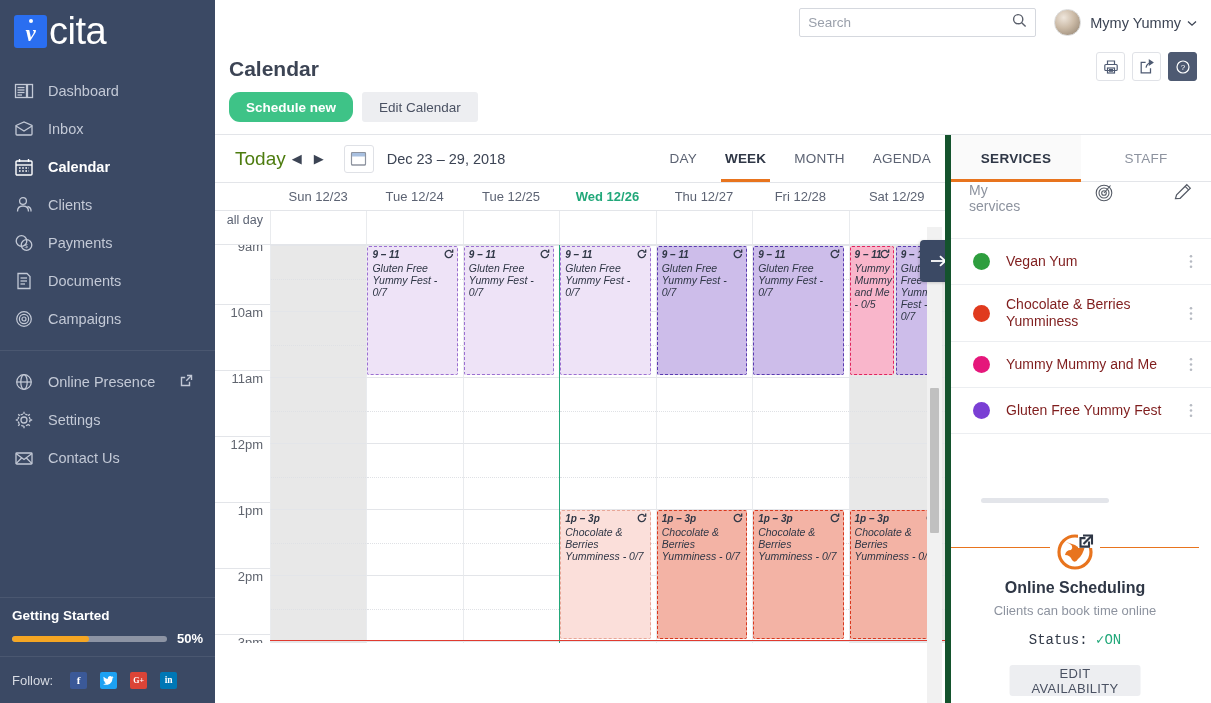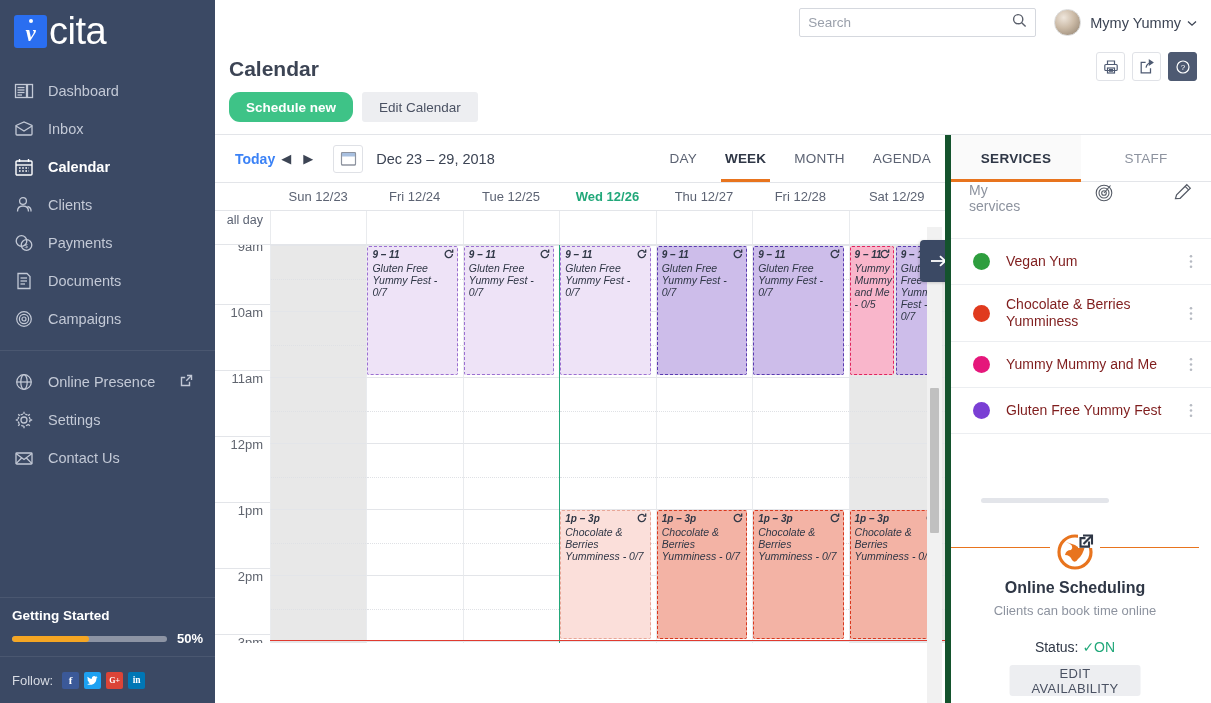--- a/index.html
+++ b/index.html
@@ -48,21 +48,21 @@
     border-top: 1px solid #4a5770; padding: 10px 12px 10px 12px;
   }
   .gs-title { color: #fff; font-size: 13.5px; font-weight: bold; margin-bottom: 8px; }
   .gs-row { display: flex; align-items: center; }
   .gs-bar { flex: 1; height: 6px; border-radius: 3px; background: #8d94a4; overflow: hidden; }
   .gs-fill { height: 100%; width: 50%; background: #f5a623; border-radius: 3px; }
   .gs-pct { color: #fff; font-size: 13px; font-weight: bold; margin-left: 10px; }
 
   .follow {
     position: absolute; left: 0; bottom: 0; width: 215px; height: 47px;
-    border-top: 1px solid #4a5770; display: flex; align-items: center; padding-left: 12px; gap: 5px;
+    border-top: 1px solid #4a5770; display: flex; align-items: center; padding-left: 12px; gap: 13px;
   }
   .follow-label { font-size: 13px; color: #d7dbe3; margin-right: 4px; }
   .soc { width: 17px; height: 17px; border-radius: 2px; display:flex; align-items:center; justify-content:center;
          color:#fff; font-size: 11px; font-weight: bold; font-family: "Liberation Serif", serif;}
 
   
   .topbar {
     position: absolute; left: 215px; top: 0; width: 996px; height: 45px;
     background: #fff; display: flex; align-items: center; justify-content: flex-end;
     padding-right: 14px;
@@ -107,21 +107,21 @@
     width: 29px; height: 29px; border: 1px solid #e0e2e7; border-radius: 3px;
     display: flex; align-items: center; justify-content: center; cursor: pointer; background:#fff;
   }
   .hicon.filled { background: #4e5a72; border-color: #4e5a72; }
 
   
   .cal-toolbar {
     position: absolute; left: 215px; top: 135px; width: 730px; height: 48px;
     background: #fff; border-bottom: 1px solid #e3e5e9; display: flex; align-items: center;
   }
-  .today-btn { margin-left: 20px; font-size: 14px; color:#3b82f6; cursor:pointer;font-weight:bold; }
+  .today-btn { margin-left: 20px; font-size: 19px; color:#4d7c0f; cursor:pointer; }
   .arrow-btn { width: 22px; text-align:center; color:#3c4454; font-size: 13px; cursor:pointer; }
   .cal-ico-box {
     width: 30px; height: 28px; border:1px solid #dfe1e6; border-radius: 3px;
     margin-left: 14px; display:flex; align-items:center; justify-content:center; cursor:pointer;
   }
   .date-range { margin-left: 13px; font-size: 14.5px; color: #3c4454; }
   .view-tabs { margin-left: auto; display: flex; height: 100%; }
   .vtab {
     display: flex; align-items: center; padding: 0 14px; font-size: 13.5px;
     color: #5c6373; cursor: pointer; position: relative; letter-spacing: .2px;
@@ -230,21 +230,21 @@
   .online-block {
     position: absolute; left: 0; bottom: 0; width: 248px; height: 177px; background:#fff;
   }
   .ob-rule { position:absolute; left: 0; right: 0; top: 21px; height: 1px; background: #e8741e; }
   .ob-globe {
     position: absolute; left: 50%; transform: translateX(-50%); top: 0; width: 50px; height: 50px;
     background: #fff; display:flex; align-items:center; justify-content:center;
   }
   .ob-title { position:absolute; top: 53px; width: 100%; text-align:center; font-size: 16px; font-weight: bold; color:#2f3746; }
   .ob-sub { position:absolute; top: 77px; width: 100%; text-align:center; font-size: 13px; color:#8d939f; }
-  .ob-status { position:absolute; top: 113px; width: 100%; text-align:center; font-size: 14px; color:#2f3746; }
+  .ob-status { position:absolute; top: 105px; width: 100%; text-align:center; font-size: 14px; color:#2f3746;font-family:Liberation Mono, monospace; }
   .ob-status .on { color:#22a87a; font-weight: normal; }
   .ob-btn {
     position:absolute; top: 139px; left: 50%; transform: translateX(-50%);
     background:#edeef1; border:none; border-radius: 3px; height: 31px; padding: 0 22px;
     font-size: 13px; color:#4a5162; cursor:pointer; letter-spacing: .3px;
     font-family: "Liberation Sans", sans-serif;
   }
 </style>
 </head>
 <body>
@@ -474,21 +474,21 @@
       <div class="vtab active">WEEK</div>
       <div class="vtab">MONTH</div>
       <div class="vtab">AGENDA</div>
     </div>
   </div>
 
   <div class="cal-area">
     <div class="daynames">
       <div class="gutter"></div>
       <div class="dayname">Sun 12/23</div>
-      <div class="dayname">Fri 12/24</div>
+      <div class="dayname">Tue 12/24</div>
       <div class="dayname">Tue 12/25</div>
       <div class="dayname today">Wed 12/26</div>
       <div class="dayname">Thu 12/27</div>
       <div class="dayname">Fri 12/28</div>
       <div class="dayname">Sat 12/29</div>
     </div>
 
     <div class="allday-row">
       <div class="allday-label">all day</div>
       <div class="allday-cell"></div>

